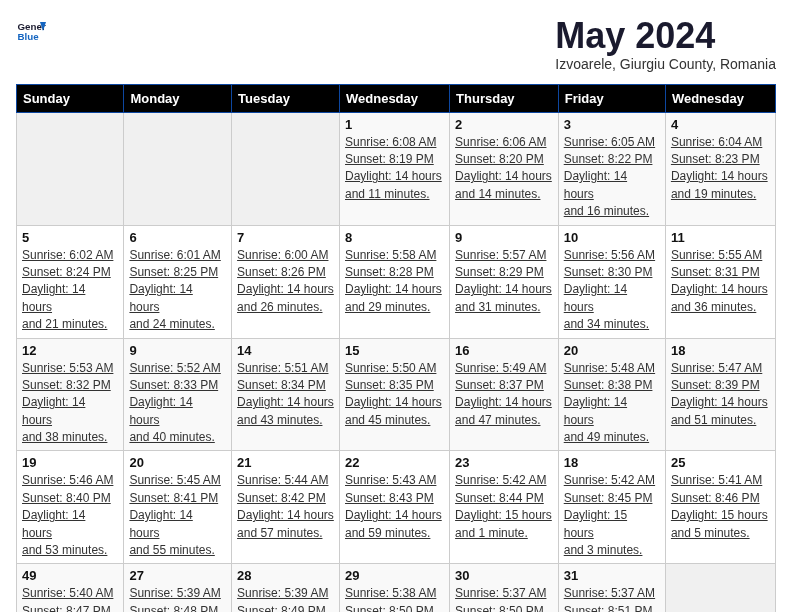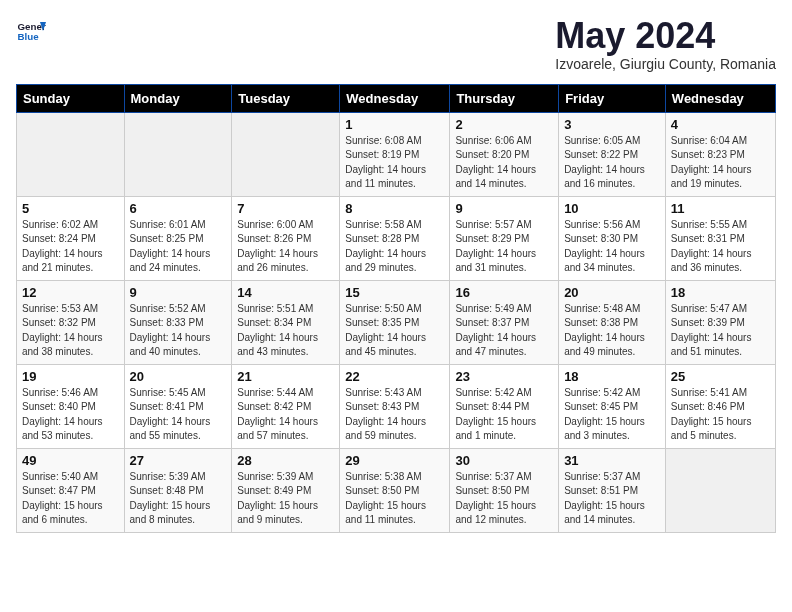--- a/index.html
+++ b/index.html
@@ -66,23 +66,24 @@
     tbody tr td.empty {
       background: #f0f0f0;
     }
     .day-number {
       font-size: 13px;
       font-weight: bold;
       margin-bottom: 2px;
       color: #111;
     }
     .day-info {
-      font-size: 10px;
+      font-size: 12px;
       line-height: 1.45;
       color: #333;
+      text-decoration: underline;
     }
   </style>
 </head>
 <body>
 
 <div class="header">
   <div class="logo">
     <svg class="logo-icon" viewBox="0 0 40 40">
       <text x="2" y="18" font-size="13" font-weight="bold" fill="#1a1a2e">General</text>
       <text x="2" y="32" font-size="13" font-weight="bold" fill="#1565c0">Blue</text>

